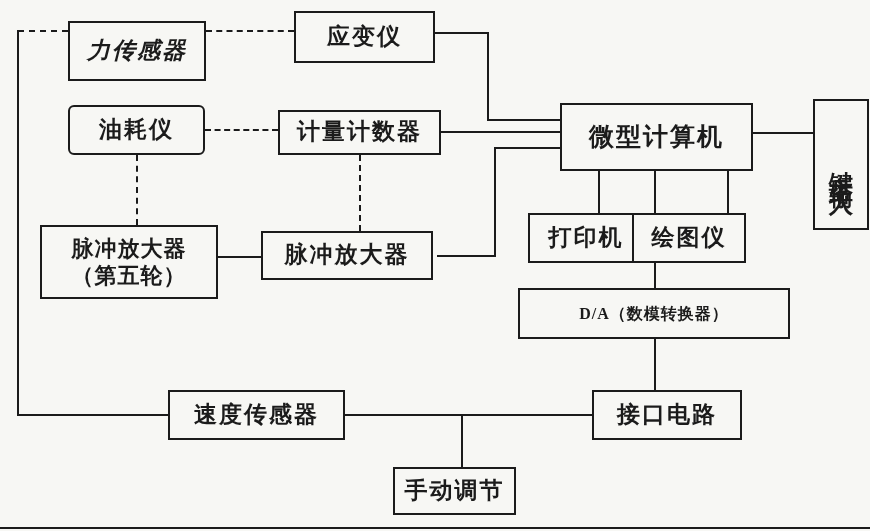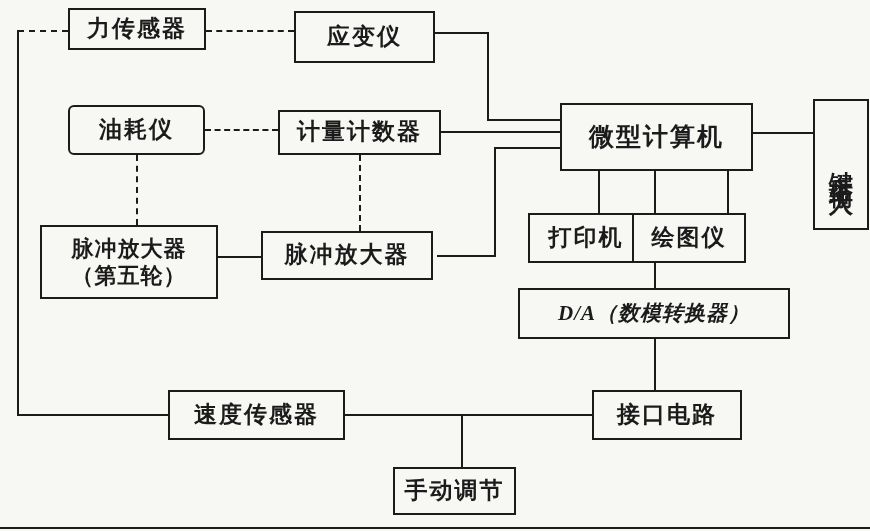--- a/index.html
+++ b/index.html
@@ -14,31 +14,31 @@
     position:absolute;
     border:2.5px solid #1b1b1b;
     background:#f7f7f4;
     display:flex;flex-direction:column;align-items:center;justify-content:center;
     font-weight:bold;font-size:23px;line-height:1.25;
     letter-spacing:2px;text-align:center;
     box-sizing:border-box;
     z-index:2;
   }
   
-  .b-force    {left:68px;  top:8px;   width:138px; height:42px;}
+  .b-force    {left:68px;  top:21px;   width:138px; height:60px;font-style:italic;}
   .b-strain   {left:294px; top:11px;  width:141px; height:52px;}
   .b-fuel     {left:68px;  top:105px; width:137px; height:50px;border-radius:6px;}
   .b-counter  {left:278px; top:110px; width:163px; height:45px;}
   .b-computer {left:560px; top:103px; width:193px; height:68px; font-size:25px;}
   .b-keyboard {left:813px; top:99px;  width:56px;  height:131px;}
   .b-speed    {left:40px;  top:225px; width:178px; height:74px; font-size:22px; letter-spacing:1px;}
   .b-pulse    {left:261px; top:231px; width:172px; height:49px;}
   .b-printer  {left:528px; top:213px; width:116px; height:50px;}
   .b-plotter  {left:632px; top:213px; width:114px; height:50px;}
-  .b-da       {left:518px; top:288px; width:272px; height:51px; font-size:21px; letter-spacing:1px;font-style:italic;}
+  .b-da       {left:518px; top:288px; width:272px; height:51px; font-size:16px; letter-spacing:1px;}
   .b-loading  {left:168px; top:390px; width:177px; height:50px;}
   .b-interface{left:592px; top:390px; width:150px; height:50px;}
   .b-manual   {left:393px; top:467px; width:123px; height:48px;}
   .vertical-label{
     writing-mode:vertical-rl;
     text-orientation:upright;
     letter-spacing:6px;
     font-size:24px;
   }
   

